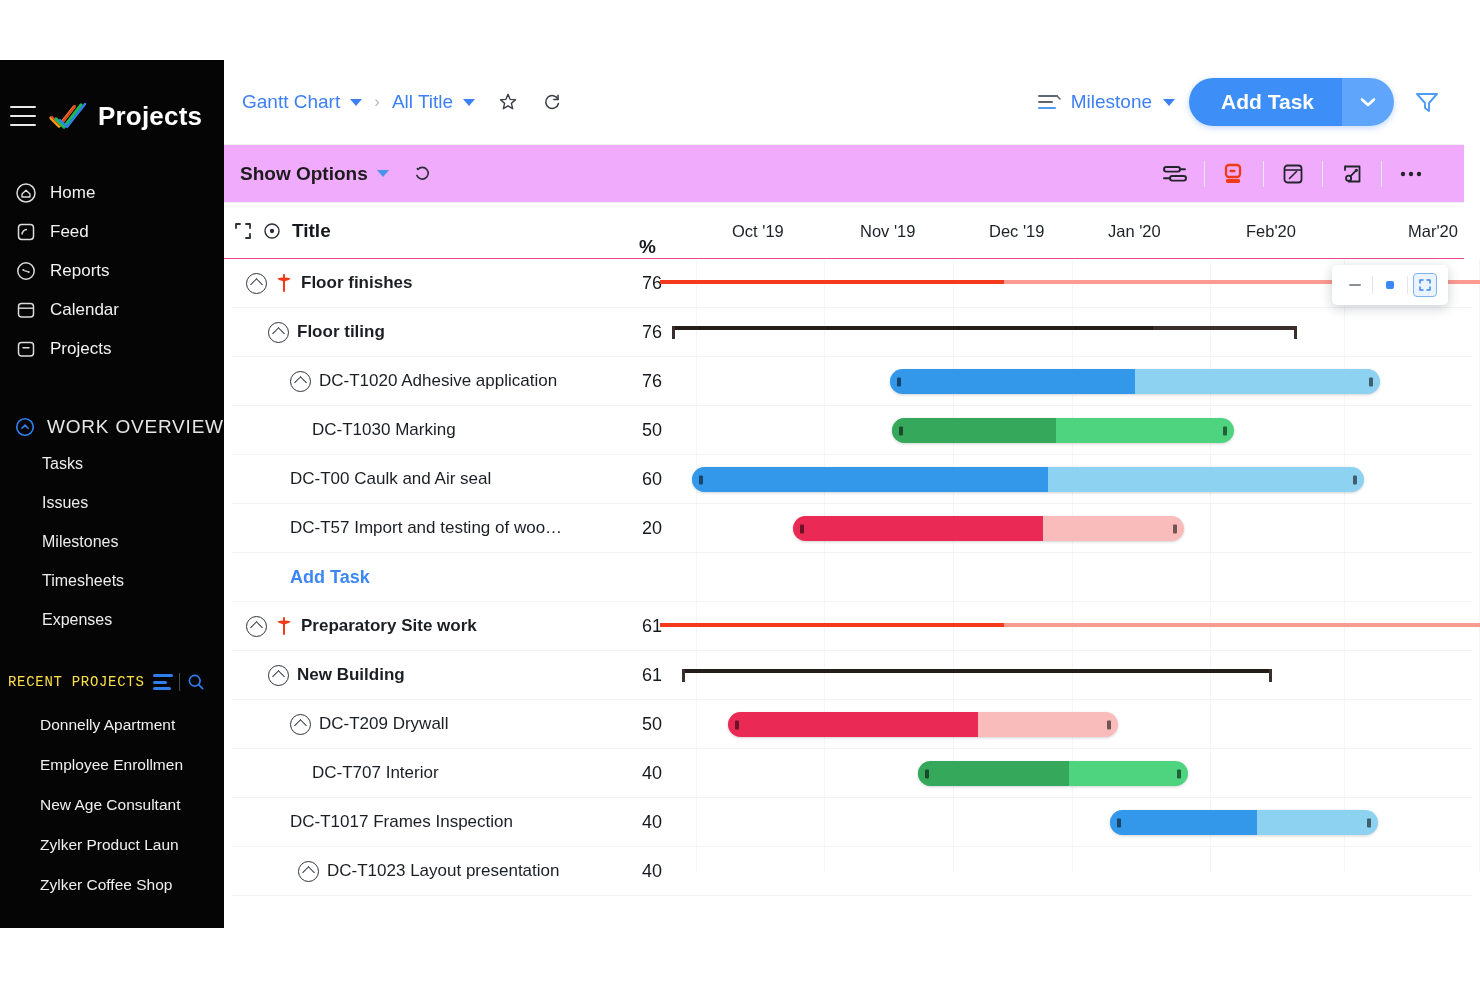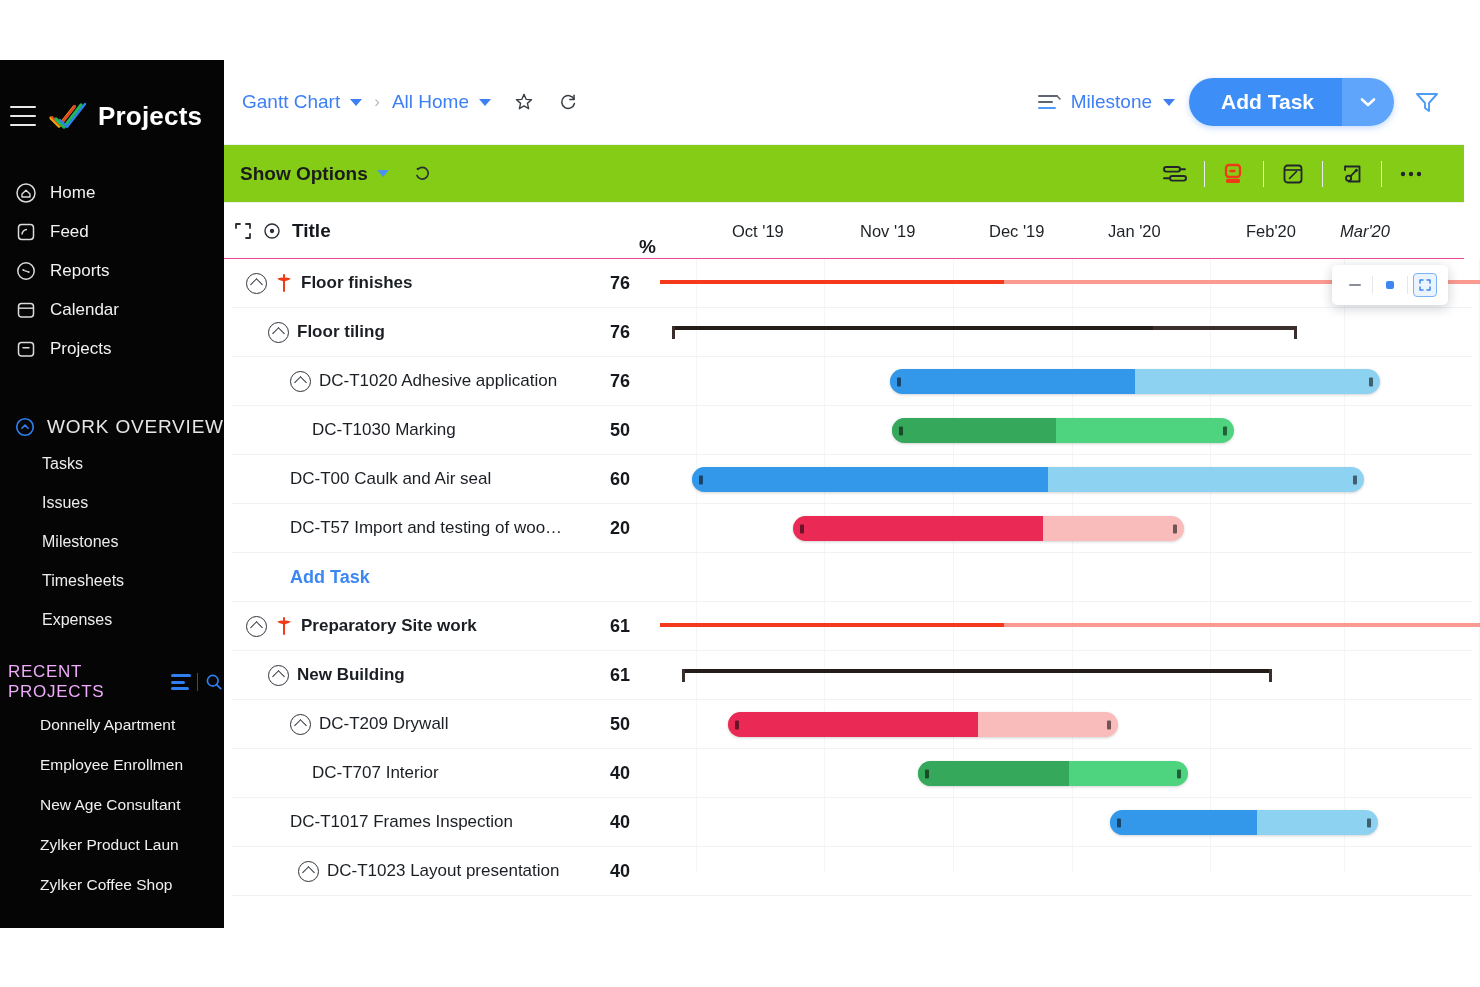--- a/index.html
+++ b/index.html
@@ -68,21 +68,21 @@
   .sub-item {
     padding-left: 42px; height: 39px; display: flex; align-items: center; cursor: pointer;
   }
   .sub-item span { font-size: 16px; color: #ededed; }
 
   .recent-head {
     display: flex; align-items: center;
     padding-left: 8px; margin-top: 28px; height: 30px;
   }
   .recent-head .lbl {
-    font-size: 17px; letter-spacing: .7px; color: #f0abfc;
+    font-size: 14px; letter-spacing: .7px; color: #fde047; font-family: Liberation Mono, monospace;
   }
   .recent-head .tools { display:flex; align-items:center; margin-left: 8px; gap: 6px;}
   .recent-head .bar-ic { width: 20px; height: 16px; display:flex; flex-direction:column; justify-content:space-between;}
   .recent-head .bar-ic i { display:block; height:3px; background:#2f7ff0; border-radius:2px;}
   .recent-head .vline { width:1px; height:18px; background:#4a4a4a; }
   .recent-list { margin-top: 8px; }
   .recent-item {
     padding-left: 40px; height: 40px; display:flex; align-items:center; cursor:pointer;
     white-space: nowrap; overflow: hidden;
   }
@@ -129,21 +129,21 @@
   }
   .addtask .drop-part {
     background: #5fa5fb; width: 52px; display: flex; align-items: center; justify-content: center;
   }
   .filter-ic { cursor: pointer; margin-left: 4px; }
 
   
   .optionsbar {
     height: 58px; border-bottom: 1px solid #eef0f2;
     display: flex; align-items: center; padding: 0 24px 0 16px;
-    background: #84cc16;
+    background: #f0abfc;
   }
   .showopt { display:flex; align-items:center; gap:9px; cursor:pointer; }
   .showopt .lbl { font-size: 19px; font-weight: 700; color: #1b1b1b; }
   .chev-blue {
     width: 0; height: 0; border-left: 6px solid transparent; border-right: 6px solid transparent;
     border-top: 7px solid #4a93f0;
   }
   .undo-ic { margin-left: 22px; cursor:pointer; }
   .opt-right { margin-left:auto; display:flex; align-items:center; }
   .opt-right .tool {
@@ -185,21 +185,21 @@
   }
   .row .name-wrap {
     display:flex; align-items:center; gap: 8px; flex: 1; min-width:0;
     padding-right: 8px;
   }
   .row .tname {
     font-size: 17px; color: #1b1f24; white-space: nowrap; overflow: hidden; text-overflow: ellipsis;
   }
   .row .tname.group { font-weight: 600; }
   .row .pct {
-    width: 58px; text-align: left; font-size: 18px; font-weight: 700; color: #15181c;
+    width: 58px; text-align: right; font-size: 18px; font-weight: 400; color: #15181c;
     padding-right: 6px; flex: 0 0 58px;
   }
   .addtask-link {
     font-size: 18px; color: #3d87f3; font-weight: 600; cursor:pointer;
   }
   .circ-chev {
     width: 21px; height: 21px; border: 1.6px solid #2e3238; border-radius: 50%;
     display:flex; align-items:center; justify-content:center; flex:0 0 21px; cursor:pointer;
   }
   .circ-chev::before {
@@ -389,21 +389,21 @@
       </div>
     </div>
 
     <div class="main">
 
       <div class="topbar">
         <div class="breadcrumb">
           <span class="crumb">Gantt Chart</span>
           <span class="caret-down"></span>
           <span class="crumb-sep">›</span>
-          <span class="crumb">All Home</span>
+          <span class="crumb">All Title</span>
           <span class="caret-down"></span>
           <svg class="star-ic" width="22" height="22" viewBox="0 0 24 24">
             <path d="M12 3.6 L14.3 9.1 L20.2 9.6 L15.7 13.5 L17.1 19.3 L12 16.2 L6.9 19.3 L8.3 13.5 L3.8 9.6 L9.7 9.1 Z" fill="none" stroke="#3a3f46" stroke-width="1.5" stroke-linejoin="round"></path>
           </svg>
           <svg class="refresh-ic" width="22" height="22" viewBox="0 0 24 24">
             <path d="M18.5 9 A7 7 0 1 0 19 13.6" fill="none" stroke="#3a3f46" stroke-width="1.7" stroke-linecap="round"></path>
             <path d="M18.6 4.6 L18.6 9.2 L14 9.2" fill="none" stroke="#3a3f46" stroke-width="1.7" stroke-linecap="round" stroke-linejoin="round"></path>
           </svg>
         </div>
 
@@ -501,21 +501,21 @@
           </svg>
           <span class="th-title">Title</span>
         </div>
         <div class="th-pct">%</div>
         <div class="th-timeline" id="timeline-head">
             <span class="month" style="left: 72px;">Oct '19</span>
             <span class="month" style="left: 200px;">Nov '19</span>
             <span class="month" style="left: 329px;">Dec '19</span>
             <span class="month" style="left: 448px;">Jan '20</span>
             <span class="month" style="left: 586px;">Feb'20</span>
-            <span class="month" style="left: 680px; font-style: italic;">Mar'20</span>
+            <span class="month" style="left: 748px;">Mar'20</span>
           </div>
       </div>
 
       <div class="gridbody">
         <div class="leftcol" id="leftcol">
             <div class="row" style="top: 0px; height: 49px;">
               <div class="name-wrap" style="padding-left: 14px;">
                 <div class="circ-chev"></div>
                 <svg viewBox="0 0 20 22" width="18" height="20">
                   <path d="M10 2 V20" stroke="#f03a17" stroke-width="2.2" stroke-linecap="round"></path>

